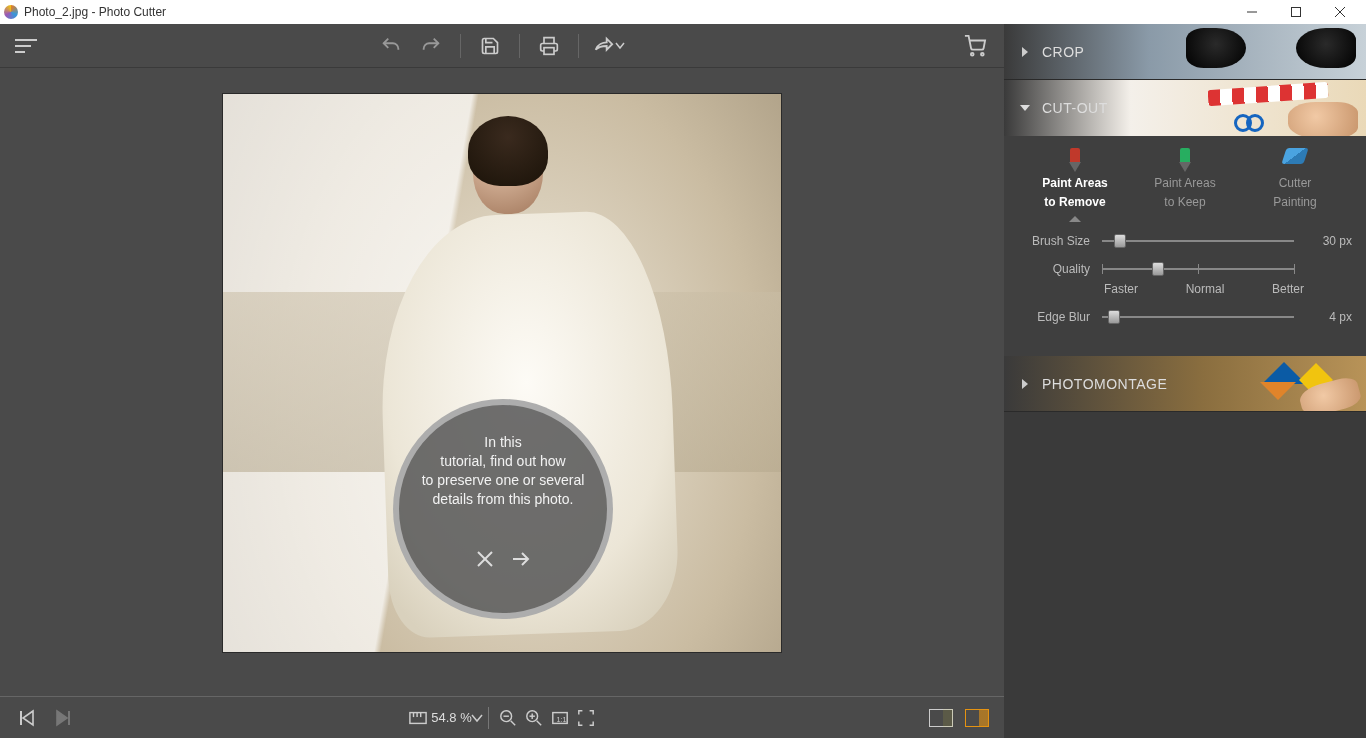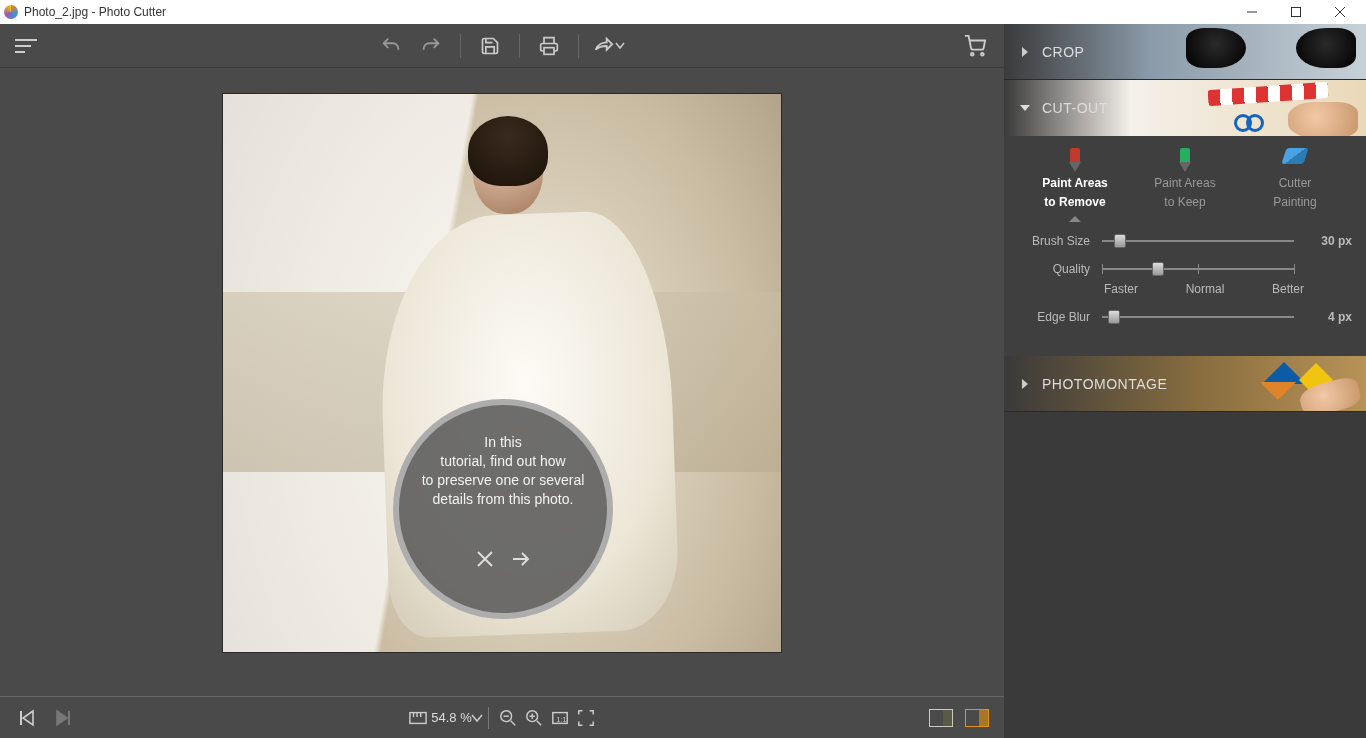--- a/index.html
+++ b/index.html
@@ -90,21 +90,21 @@
 .marker { width: 20px; height: 24px; position: relative; }
 .marker .body { position: absolute; top: 0; left: 5px; width: 10px; height: 14px; background: #bbb; border-radius: 2px 2px 0 0; }
 .marker .tip { position: absolute; bottom: 0; left: 4px; width: 0; height: 0; border-left: 6px solid transparent; border-right: 6px solid transparent; border-top: 10px solid #bbb; }
 .marker.red .body { background: #c0392b; } .marker.red .tip { border-top-color: #666; }
 .marker.green .body { background: #27ae60; } .marker.green .tip { border-top-color: #666; }
 .eraser { width: 22px; height: 16px; background: linear-gradient(135deg, #4aa3e0 50%, #2d7bb5 50%); transform: skewX(-18deg); border-radius: 3px; margin-bottom: 8px; }
 
 .sliders { margin-top: 8px; }
 .srow { display: flex; align-items: center; gap: 12px; margin: 14px 0; font-size: 12px; color: #bbb; }
 .srow .lbl { width: 72px; text-align: right; }
-.srow .val { width: 46px; text-align: right; color: #bbb; font-weight: bold; }
+.srow .val { width: 46px; text-align: right; color: #bbb; }
 .track { flex: 1; height: 2px; background: #888; position: relative; }
 .track .thumb { position: absolute; top: -6px; width: 12px; height: 14px; background: linear-gradient(#ddd, #999); border: 1px solid #666; border-radius: 2px; }
 .track.quality { height: 2px; }
 .track .tick { position: absolute; top: -4px; width: 1px; height: 10px; background: #888; }
 .qlabels { display: flex; justify-content: space-between; font-size: 12px; color: #bbb; padding: 0 2px; margin-top: -8px; margin-left: 84px; margin-right: 46px; }
 
 
 .watermark { position: absolute; right: 22px; bottom: 42px; text-align: right; color: #4aa3e0; }
 .watermark .logo { width: 96px; height: 96px; border: 8px solid #1e88e5; border-radius: 18px; border-right-color: transparent; border-bottom-color: transparent; position: relative; margin-left: auto; margin-bottom: 8px; }
 .watermark .logo::before { content: ""; position: absolute; right: -8px; bottom: -8px; width: 96px; height: 96px; border: 8px solid #1e88e5; border-radius: 18px; border-left-color: transparent; border-top-color: transparent; }

